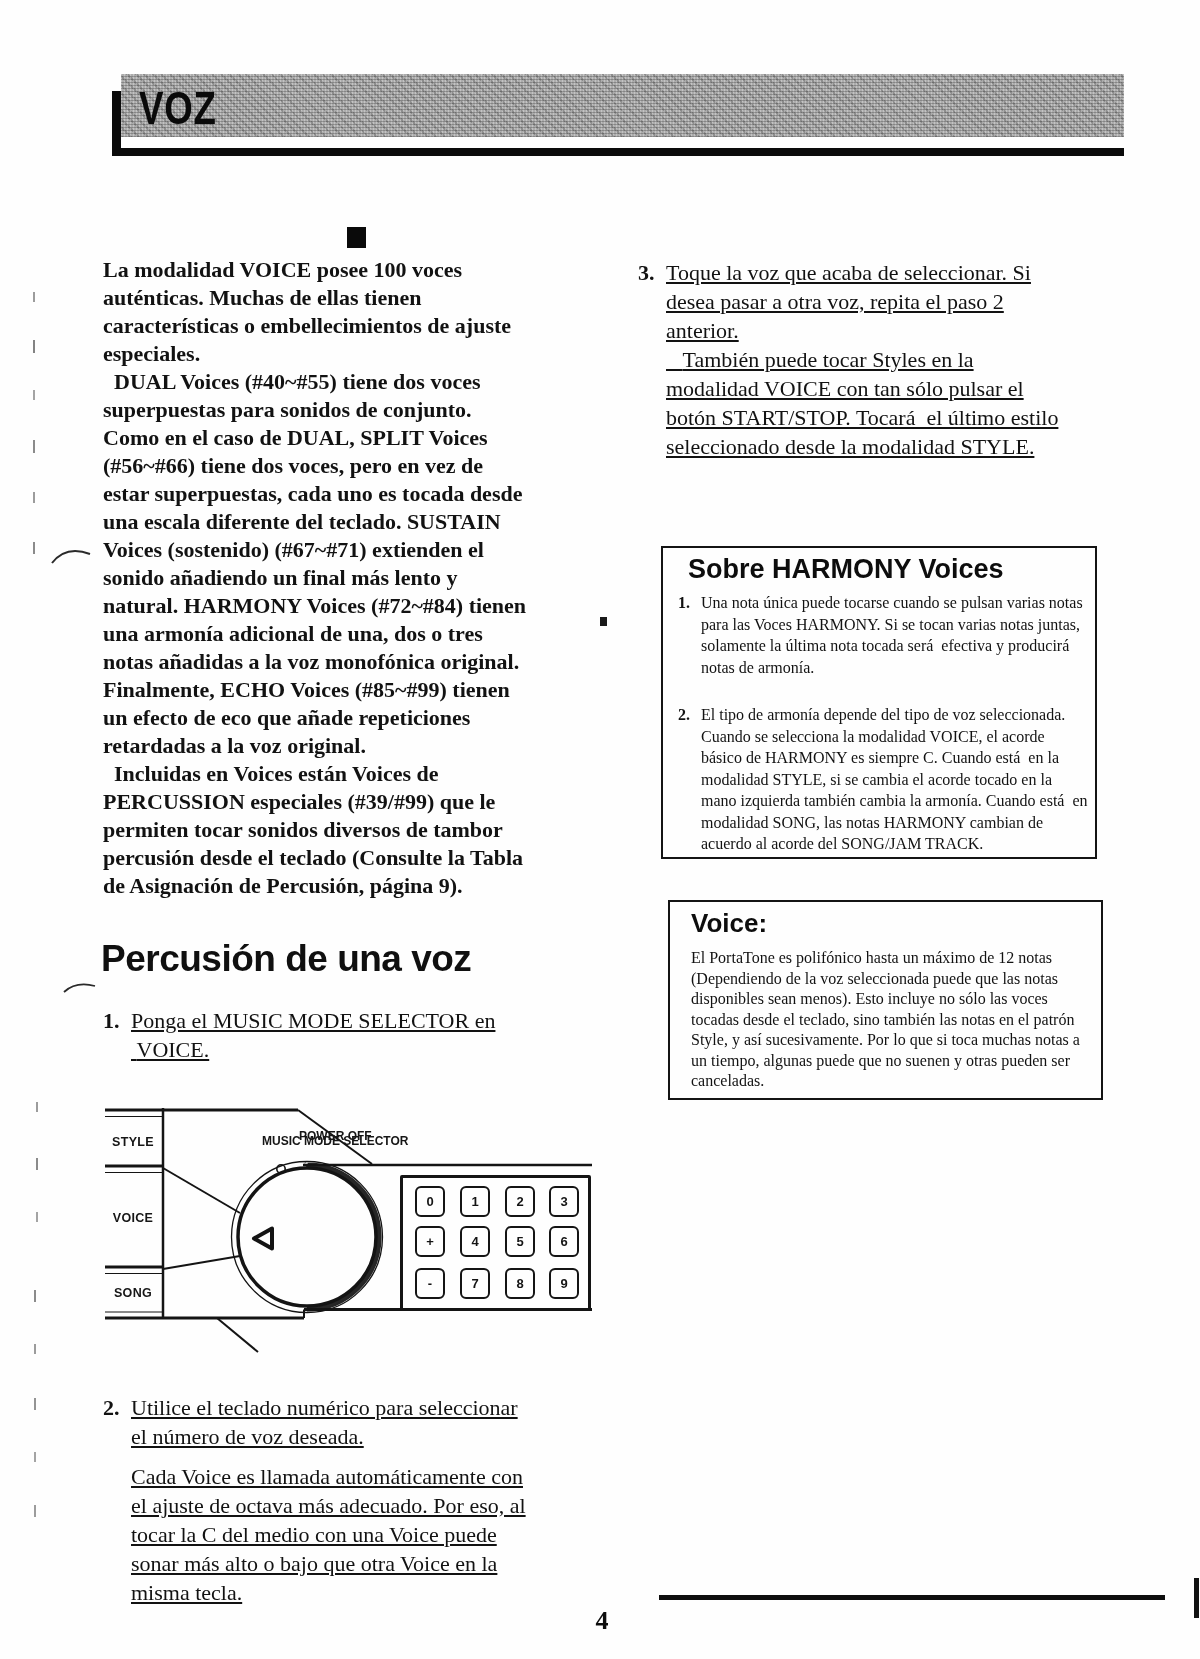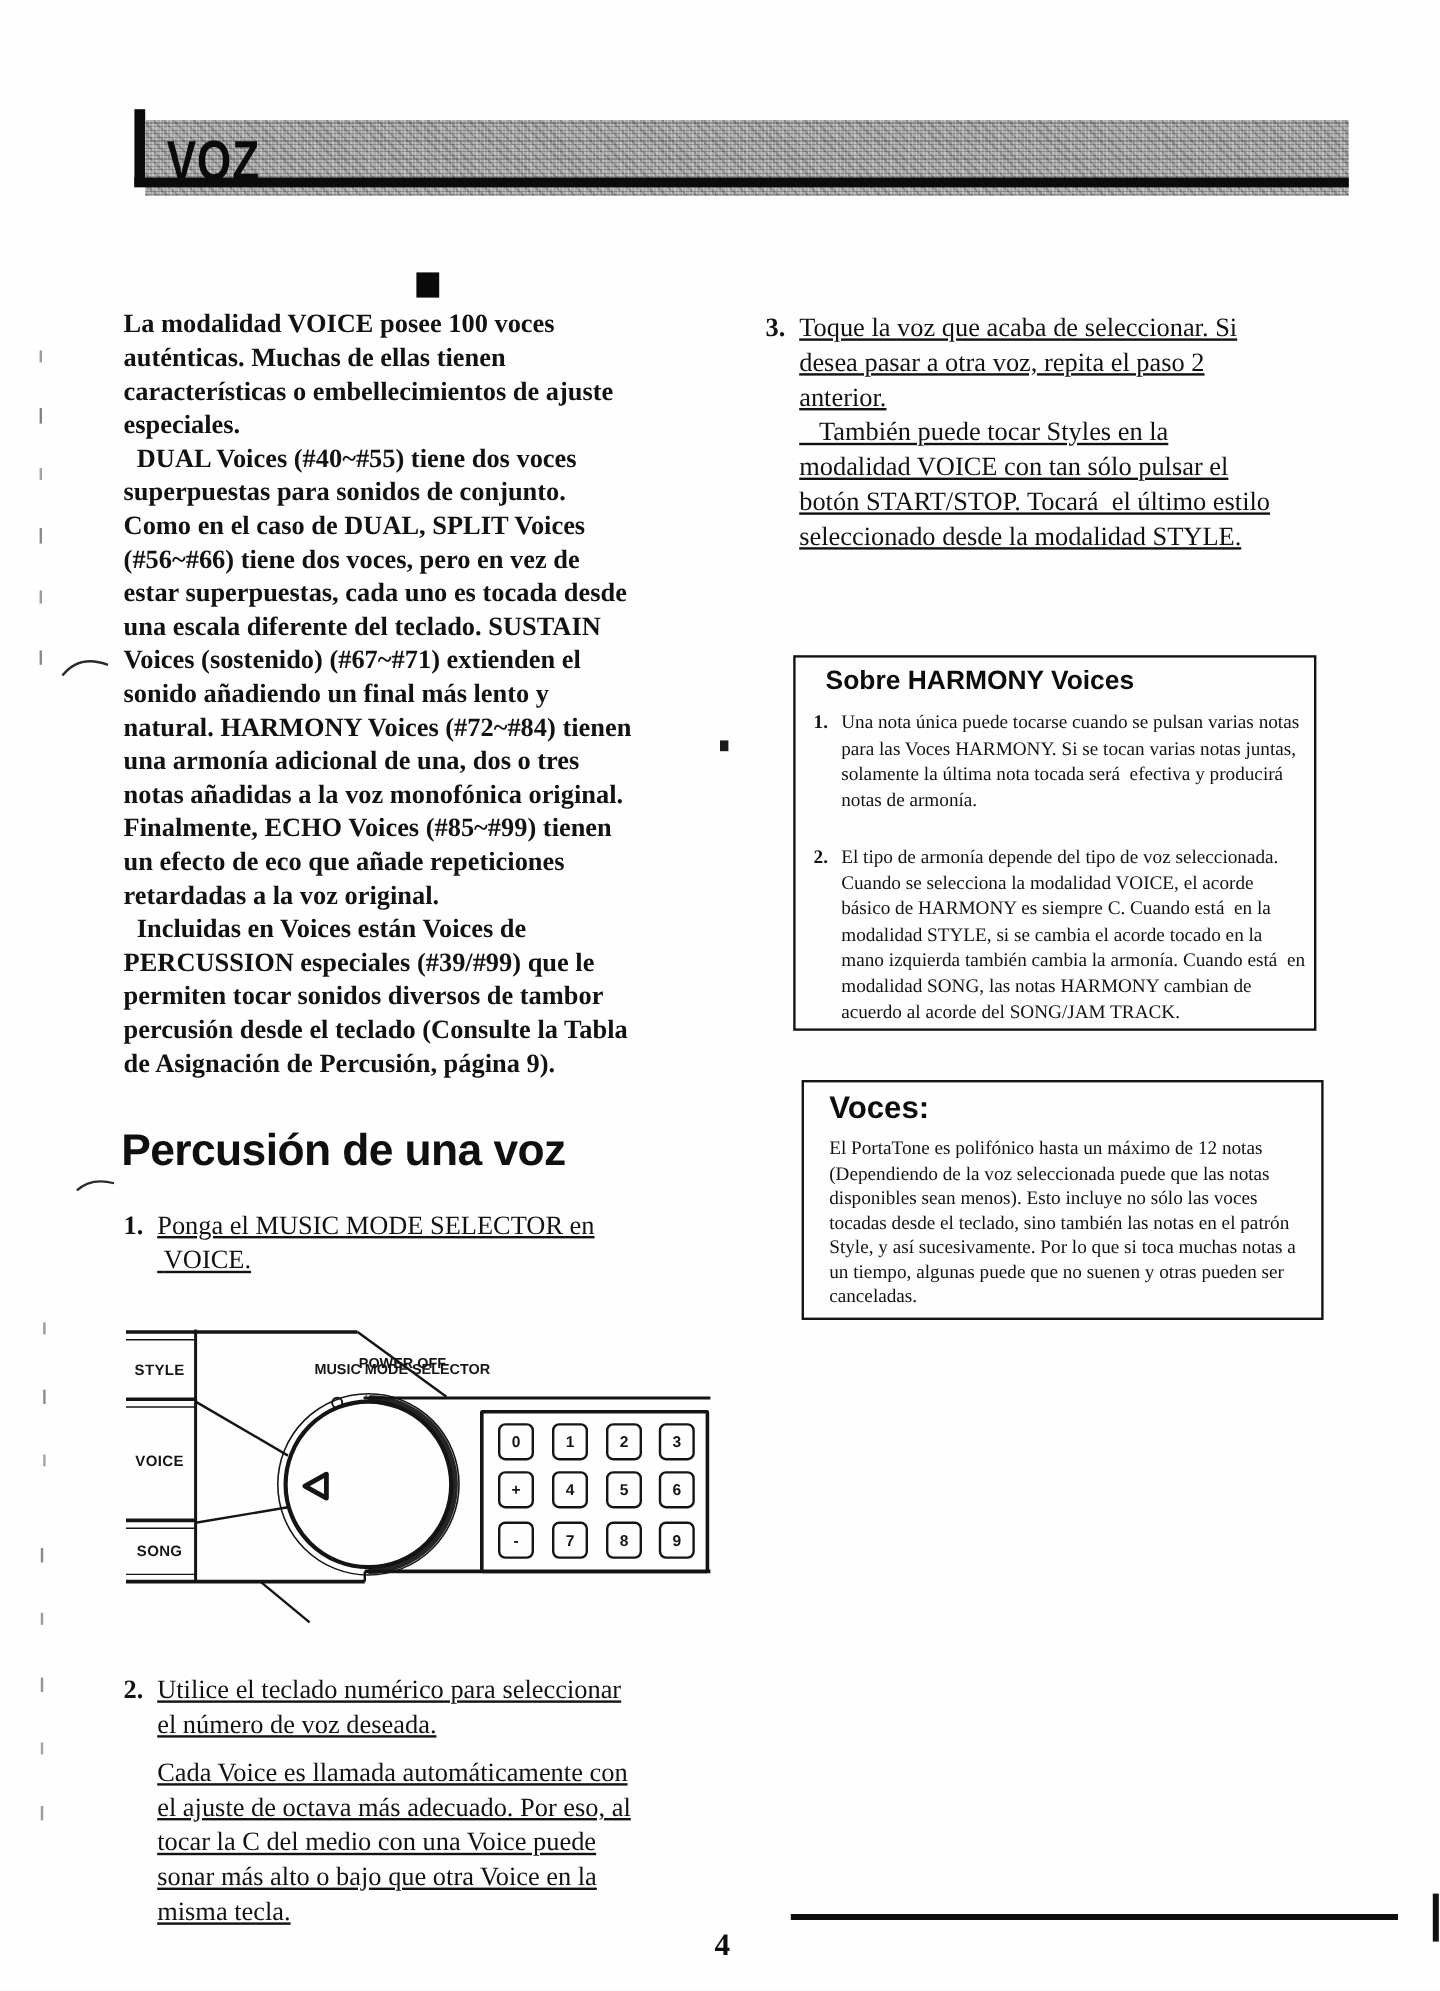--- a/index.html
+++ b/index.html
@@ -1,38 +1,38 @@
 <!DOCTYPE html>
 <html><head>
 <meta charset="utf-8">
 <style>
   html,body{margin:0;padding:0;background:#e8e8e8;}
   .page{position:relative;width:1200px;height:1659px;background:#fefefe;overflow:hidden;
         font-family:"Liberation Serif","DejaVu Serif",serif;color:#121212;}
   .abs{position:absolute;}
   
   .hdr-vbar{position:absolute;left:112px;top:91px;width:9px;height:65px;background:#0b0b0b;}
-  .hdr-bar{position:absolute;left:121px;top:100px;width:1003px;height:63px;background:#acacac;
+  .hdr-bar{position:absolute;left:121px;top:74px;width:1003px;height:63px;background:#acacac;
     background-image:
       repeating-linear-gradient(0deg, rgba(0,0,0,.22) 0 1px, transparent 1px 3px),
       repeating-linear-gradient(90deg, rgba(255,255,255,.28) 0 1px, transparent 1px 3px),
       repeating-linear-gradient(45deg, rgba(0,0,0,.18) 0 2px, transparent 2px 6px);}
   .hdr-title{position:absolute;left:18px;top:6px;font-family:"Liberation Sans","DejaVu Sans",sans-serif;
     font-weight:bold;font-size:47px;color:#0a0a0a;transform:scaleX(.78);transform-origin:left top;
     letter-spacing:1px;}
   .hdr-rule{position:absolute;left:112px;top:148px;width:1012px;height:8px;background:#0b0b0b;}
   .bullet-sq{position:absolute;left:347px;top:227px;width:19px;height:21px;background:#0a0a0a;}
   .pre{white-space:pre-wrap;}
   .intro{left:103px;top:256px;width:505px;font-size:22px;line-height:28px;font-weight:bold;}
   .h1{left:101px;top:938px;width:520px;font-family:"Liberation Sans","DejaVu Sans",sans-serif;
       font-weight:bold;font-size:37px;letter-spacing:-0.5px;color:#101010;}
   .stepnum{font-size:22px;font-weight:bold;line-height:29px;}
   .steptxt{font-size:22px;line-height:29px;text-decoration:underline;}
   .boxed{border:2px solid #141414;background:#fefefe;}
-  .boxtitle{font-family:"Liberation Sans","DejaVu Sans",sans-serif;font-weight:bold;font-size:22px;color:#0d0d0d;}
+  .boxtitle{font-family:"Liberation Sans","DejaVu Sans",sans-serif;font-weight:bold;font-size:27px;color:#0d0d0d;}
   .boxnum{font-size:16px;font-weight:bold;line-height:21.5px;}
   .boxtxt{font-size:16px;line-height:21.5px;}
   .notatxt{font-size:16px;line-height:20.5px;}
   
   .dlabel{font-family:"Liberation Sans","DejaVu Sans",sans-serif;font-weight:bold;font-size:12.5px;
           color:#161616;letter-spacing:.3px;text-align:center;}
   .dcap{font-family:"Liberation Sans","DejaVu Sans",sans-serif;font-weight:bold;font-size:12px;color:#161616;}
   .keypad{position:absolute;left:400px;top:1175px;width:185px;height:130px;border:3px solid #141414;
           border-radius:2px;background:#fefefe;}
   .kbtn{position:absolute;width:26px;height:27px;border:2.4px solid #141414;border-radius:6px;
@@ -116,21 +116,21 @@
     <div class="abs boxtxt pre" style="left:38px;top:156px;width:392px;">El tipo de armonía depende del tipo de voz seleccionada.
 Cuando se selecciona la modalidad VOICE, el acorde
 básico de HARMONY es siempre C. Cuando está  en la
 modalidad STYLE, si se cambia el acorde tocado en la
 mano izquierda también cambia la armonía. Cuando está  en
 modalidad SONG, las notas HARMONY cambian de
 acuerdo al acorde del SONG/JAM TRACK.</div>
   </div>
 
   <div class="abs boxed" style="left:668px;top:900px;width:431px;height:196px;">
-    <div class="abs boxtitle" style="left:21px;top:6px;font-size:26px;">Voces:</div>
+    <div class="abs boxtitle" style="left:21px;top:6px;font-size:26px;">Voice:</div>
     <div class="abs notatxt pre" style="left:21px;top:46px;width:405px;">El PortaTone es polifónico hasta un máximo de 12 notas
 (Dependiendo de la voz seleccionada puede que las notas
 disponibles sean menos). Esto incluye no sólo las voces
 tocadas desde el teclado, sino también las notas en el patrón
 Style, y así sucesivamente. Por lo que si toca muchas notas a
 un tiempo, algunas puede que no suenen y otras pueden ser
 canceladas.</div>
   </div>
 
   <svg class="abs" style="left:100px;top:1060px;" width="500" height="300" viewBox="0 0 500 300">

